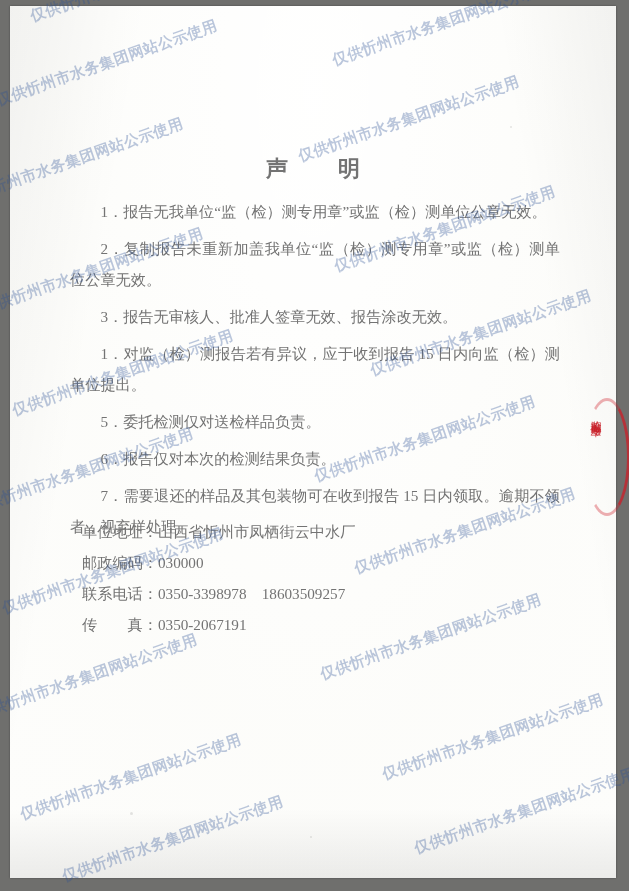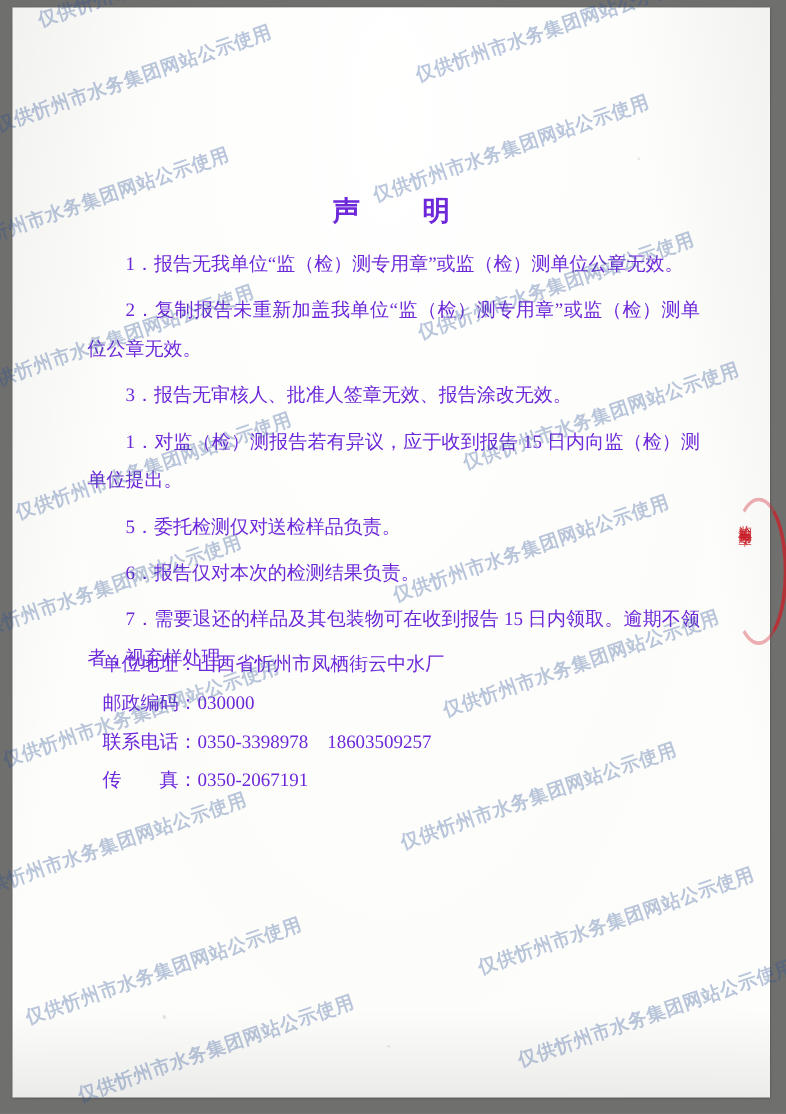--- a/index.html
+++ b/index.html
@@ -43,21 +43,21 @@
     height: 70px;
     background: linear-gradient(to bottom, rgba(0,0,0,0) 0%, rgba(0,0,0,0.07) 100%);
     pointer-events: none;
   }
 
   .doc {
     position: absolute;
     left: 0; top: 0;
     width: 606px;
     height: 872px;
-    color: #6d28d9;
+    color: #737373;
   }
 
   .title {
     position: absolute;
     left: 0;
     top: 148px;
     width: 606px;
     text-align: center;
     font-size: 22px;
     font-weight: bold;

